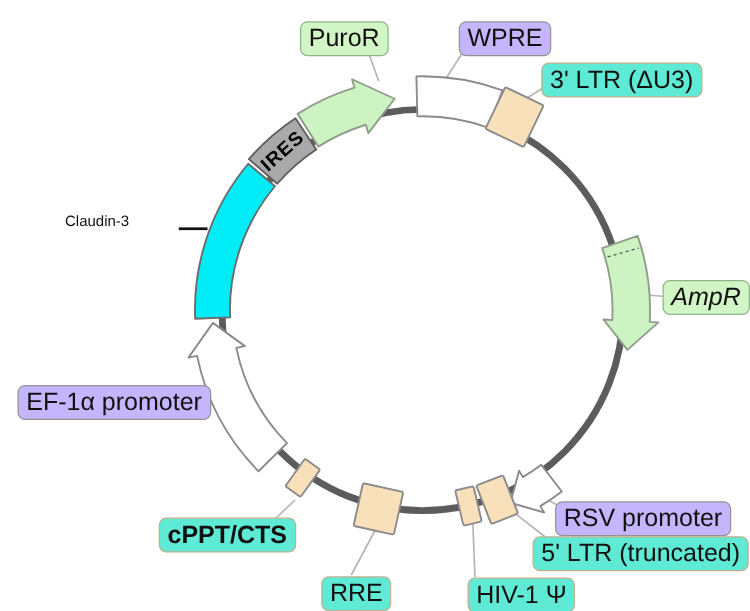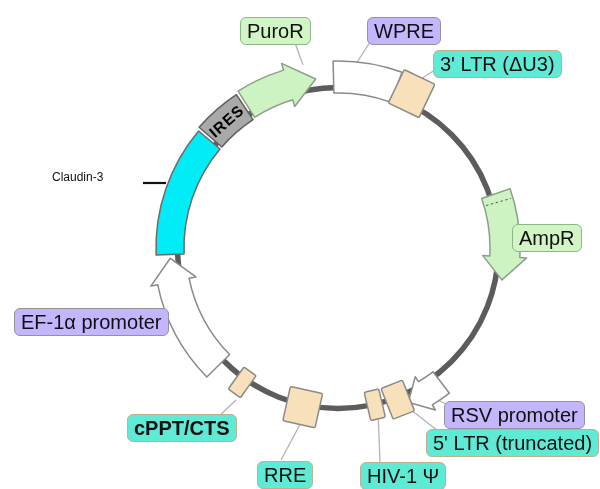--- a/index.html
+++ b/index.html
@@ -47,23 +47,23 @@
       <path d="M238.1 91.1 A186 186 0 0 1 283.6 70.1 L281.6 63.4 L315.7 79.0 L294.7 106.5 L292.7 99.8 A155 155 0 0 0 254.7 117.3 Z" fill="#cdf3c2" stroke="#8e9e8a" stroke-width="1.5" stroke-linejoin="round"></path>
       <path d="M333.1 61.1 A187 187 0 0 1 402.0 72.3 L391.0 102.3 A155 155 0 0 0 333.9 93.1 Z" fill="#ffffff" stroke="#8a8a8a" stroke-width="1.5" stroke-linejoin="round"></path>
       <rect x="321" y="58.5" width="34" height="37" rx="1.5" fill="#f8e0ba" stroke="#8a8a8a" stroke-width="1.5" transform="rotate(25.5 338 248)"></rect>
       <path d="M510.1 188.7 A182 182 0 0 1 519.8 257.5 L526.7 257.9 L501.9 279.9 L482.8 255.6 L489.8 256.0 A152 152 0 0 0 481.7 198.5 Z" fill="#cdf3c2" stroke="#8e9e8a" stroke-width="1.5" stroke-linejoin="round"></path>
       <line x1="486.03430117450114" y1="205.55184720418214" x2="511.0271052688974" y2="198.38527595294016" stroke="#555" stroke-width="1" stroke-dasharray="2.5,2.5"></line>
       <text x="226.4597181146016" y="121.03636143790669" text-anchor="middle" dominant-baseline="central" fill="#000" font-size="15.5" font-weight="600" letter-spacing="1" font-family="&quot;Liberation Sans&quot;,&quot;DejaVu Sans&quot;,sans-serif" transform="rotate(-41.5 226.4597181146016 121.03636143790669)">IRES</text>
     </svg>
   <div id="labels">
       <div class="lbl white" style="left: 444px; top: 401px;">RSV promoter</div>
       <div class="lbl tan" style="left: 426px; top: 429px; text-align: right;">5' LTR (truncated)</div>
-      <div class="lbl tan" style="left: 360px; top: 462px;">HIV-1 Ψ</div>
+      <div class="lbl tan" style="left: 374px; top: 462px;">HIV-1 Ψ</div>
       <div class="lbl tan" style="left: 257px; top: 461px;">RRE</div>
       <div class="lbl tan" style="left: 127px; top: 414px; font-weight: bold;">cPPT/CTS</div>
       <div class="lbl white" style="left: 14px; top: 308px;">EF-1α promoter</div>
       <div class="lbl plain" style="left: 52px; top: 170px;">Claudin-3</div>
       <div class="lbl green" style="left: 240px; top: 17px;">PuroR</div>
       <div class="lbl white" style="left: 367px; top: 17px;">WPRE</div>
       <div class="lbl tan" style="left: 433px; top: 50px;">3' LTR (ΔU3)</div>
-      <div class="lbl green" style="left: 512px; top: 224px;">AmpR</div>
+      <div class="lbl green" style="left: 530px; top: 224px; font-style: italic;">AmpR</div>
     </div>
 </div>
 
 </body></html>

